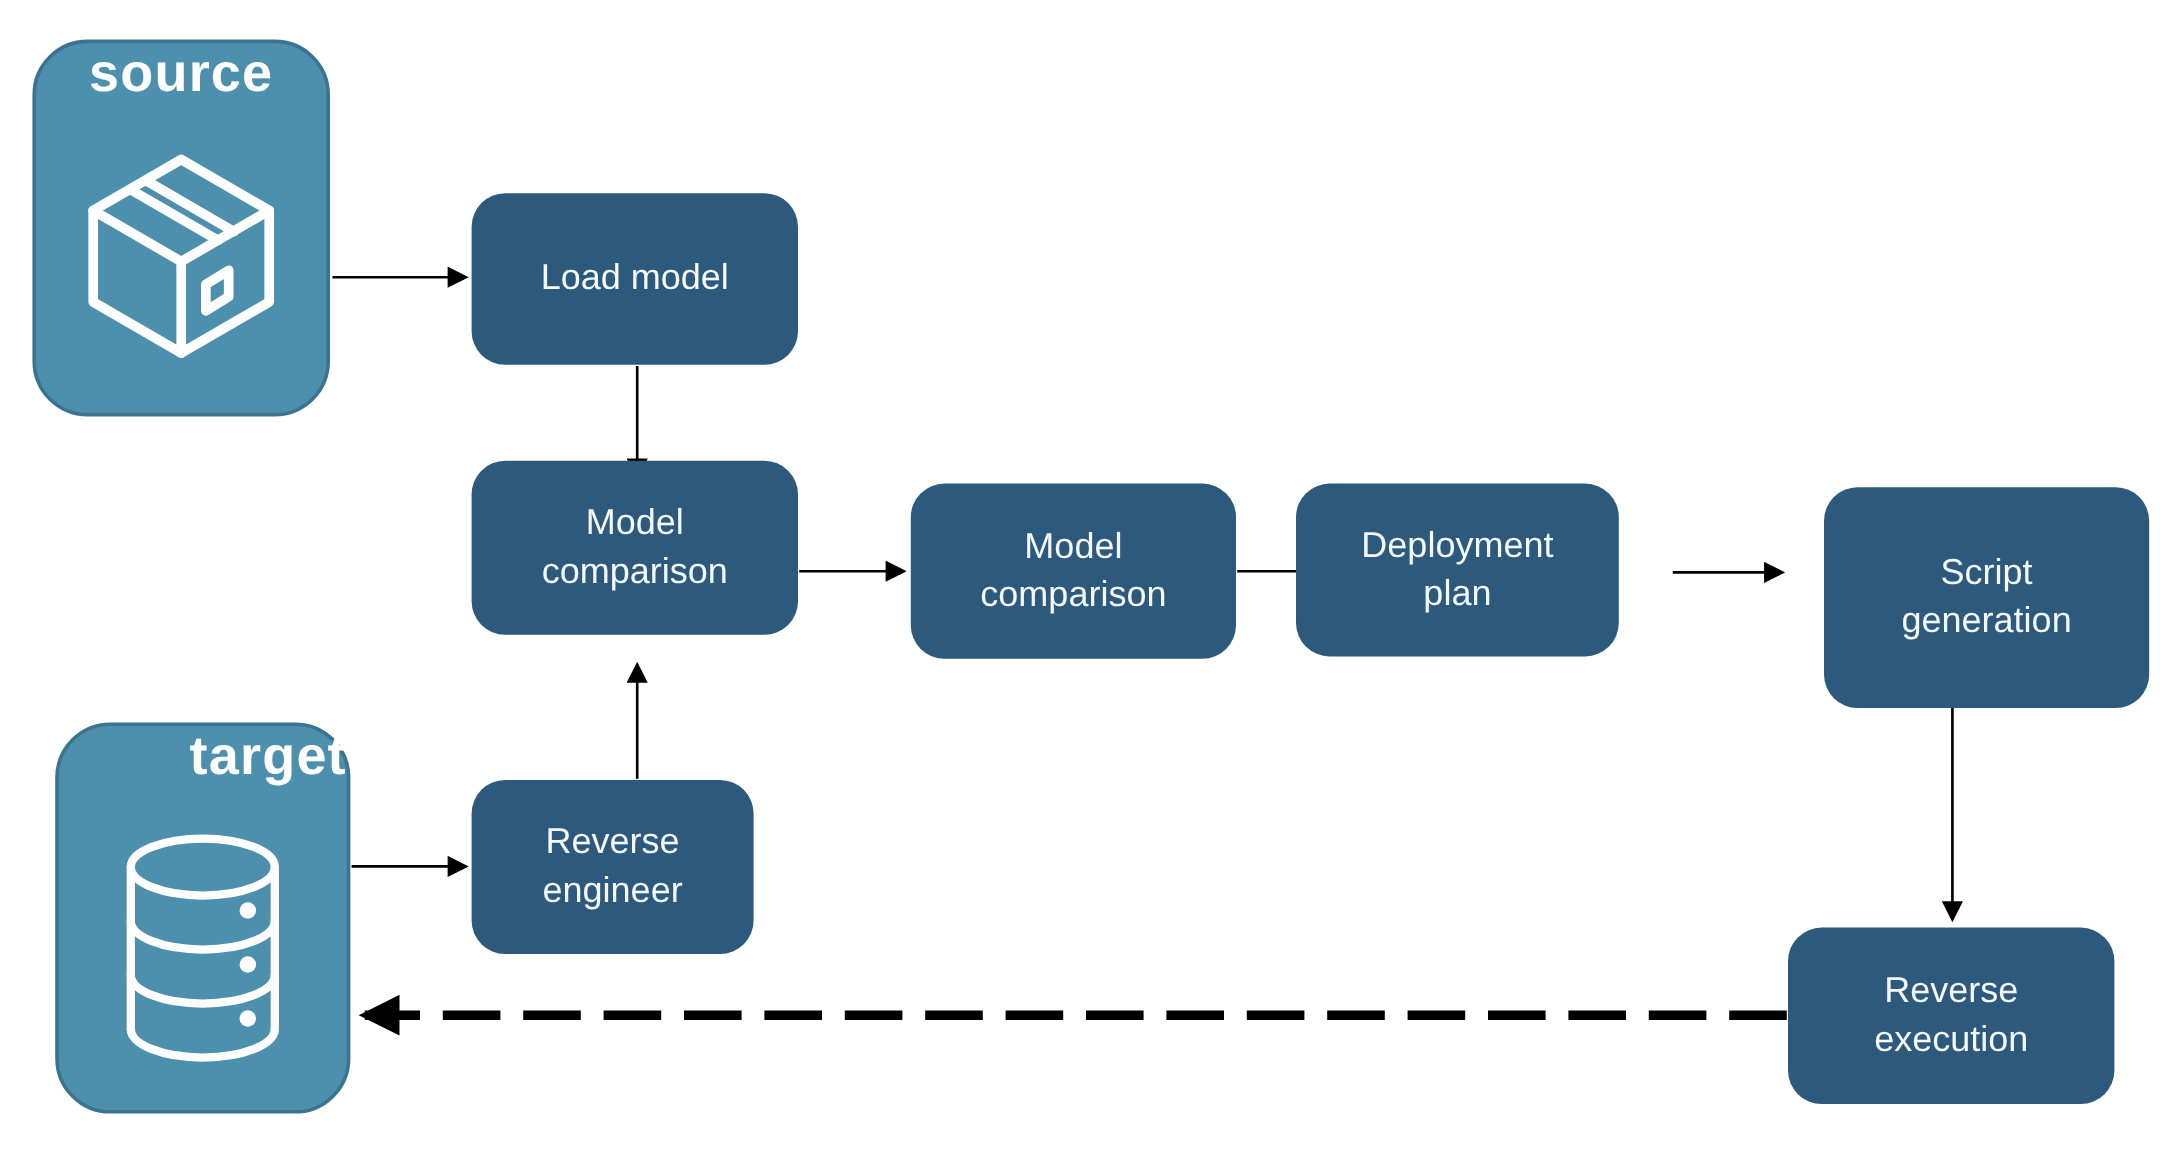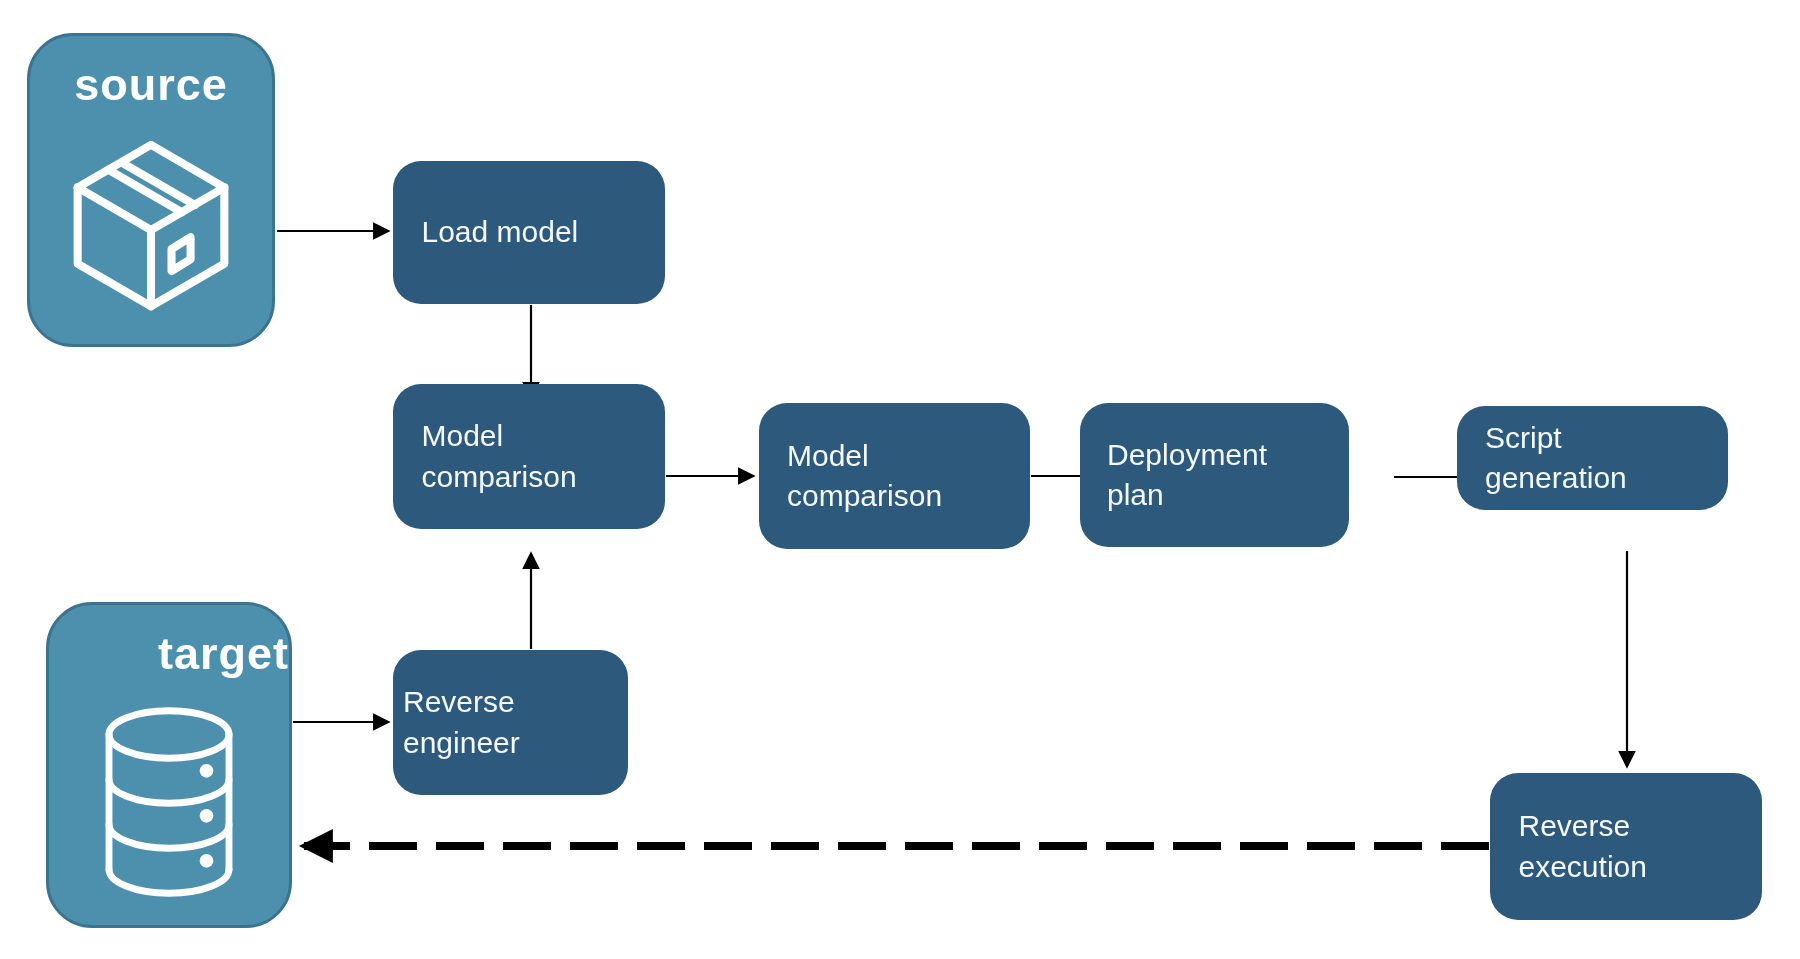--- a/index.html
+++ b/index.html
@@ -20,39 +20,39 @@
   .endpoint{
     position:absolute;
     background:var(--node-fill);
     border:3px solid var(--node-border);
     border-radius:46px;
     display:flex;flex-direction:column;align-items:center;
     color:var(--node-text);
   }
   .endpoint .ep-label{
     font-size:45px;font-weight:bold;letter-spacing:1px;
-    padding-top:24px;line-height:1.1;
+    line-height:1.1;
   }
   .endpoint .ep-icon-wrap{
     flex:1;display:flex;align-items:center;justify-content:center;width:100%;
   }
   .endpoint svg{display:block;}
   .endpoint svg .stroke{fill:none;stroke:#FFFFFF;stroke-width:5.5;stroke-linejoin:round;stroke-linecap:round;}
   .endpoint svg .dot{fill:#FFFFFF;stroke:none;}
 
   
   .step{
     position:absolute;
     background:var(--step-fill);
     border-radius:28px;
     display:flex;align-items:center;justify-content:center;
     color:var(--step-text);
   }
   .step .step-label{
-    width:215px;
+    width:215px;text-align:center;
     font-size:30px;line-height:1.35;
   }
 
   
   svg.arrows{position:absolute;left:0;top:0;width:1800px;height:959px;pointer-events:none;}
   .arrow-line{stroke:var(--arrow);stroke-width:2.2;fill:none;}
   .arrow-dashed{stroke:var(--arrow);stroke-width:8;fill:none;stroke-dasharray:48 19;}
 </style>
 </head>
 <body>
@@ -119,21 +119,21 @@
   </div>
 
   <div class="step" style="left:759px;top:403px;width:271px;height:146px;">
     <span class="step-label">Model comparison</span>
   </div>
 
   <div class="step" style="left:1080px;top:403px;width:269px;height:144px;">
     <span class="step-label">Deployment plan</span>
   </div>
 
-  <div class="step" style="left:1457px;top:406px;width:271px;height:104px;">
+  <div class="step" style="left:1520px;top:406px;width:271px;height:184px;">
     <span class="step-label">Script generation</span>
   </div>
 
   <div class="step" style="left:393px;top:650px;width:235px;height:145px;">
     <span class="step-label">Reverse engineer</span>
   </div>
 
   <div class="step" style="left:1490px;top:773px;width:272px;height:147px;">
     <span class="step-label">Reverse execution</span>
   </div>

